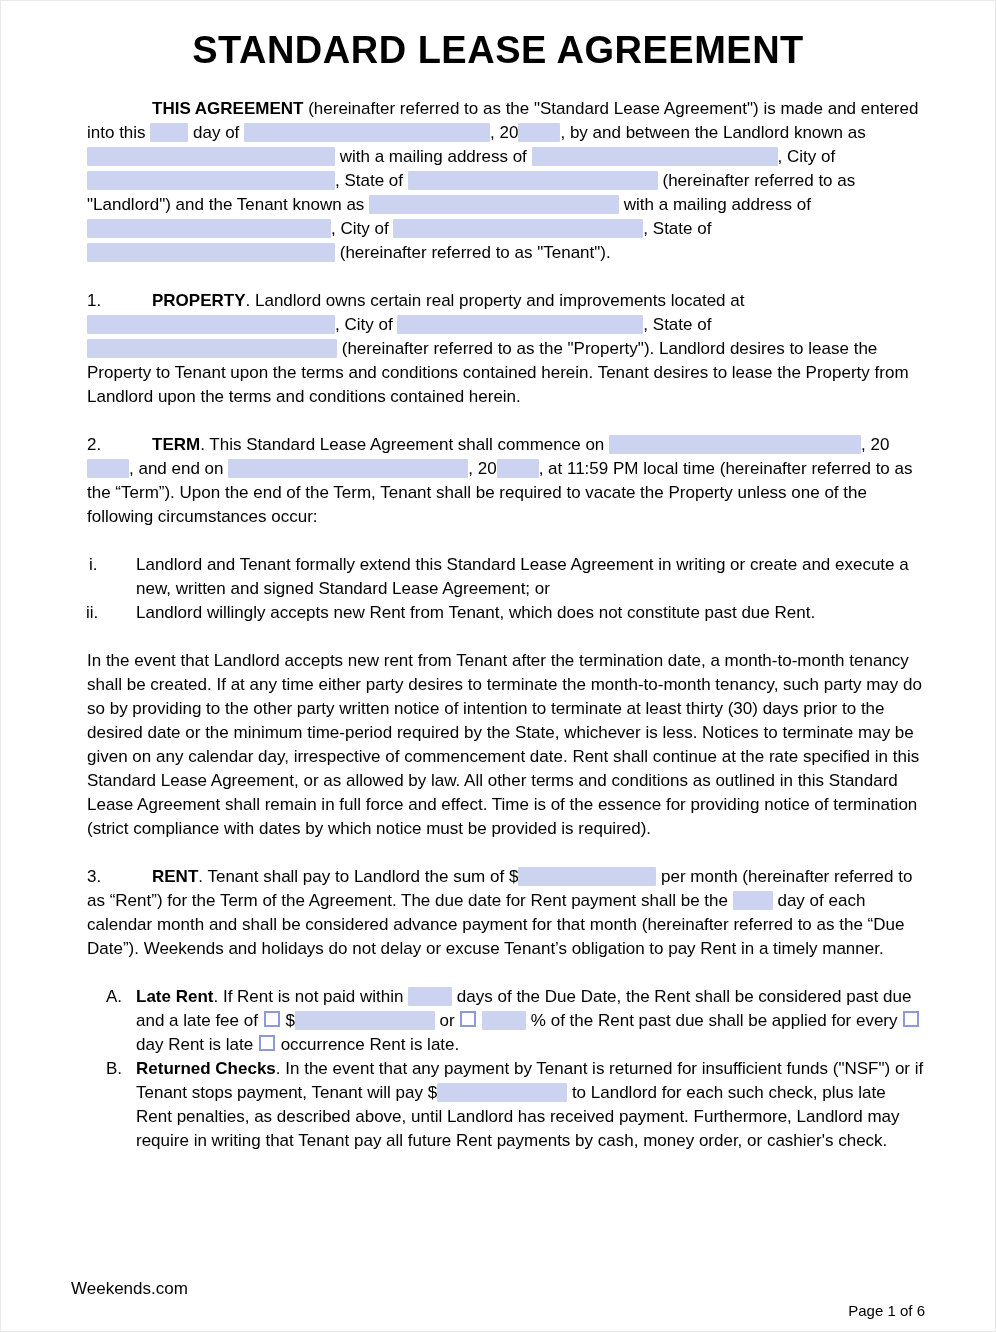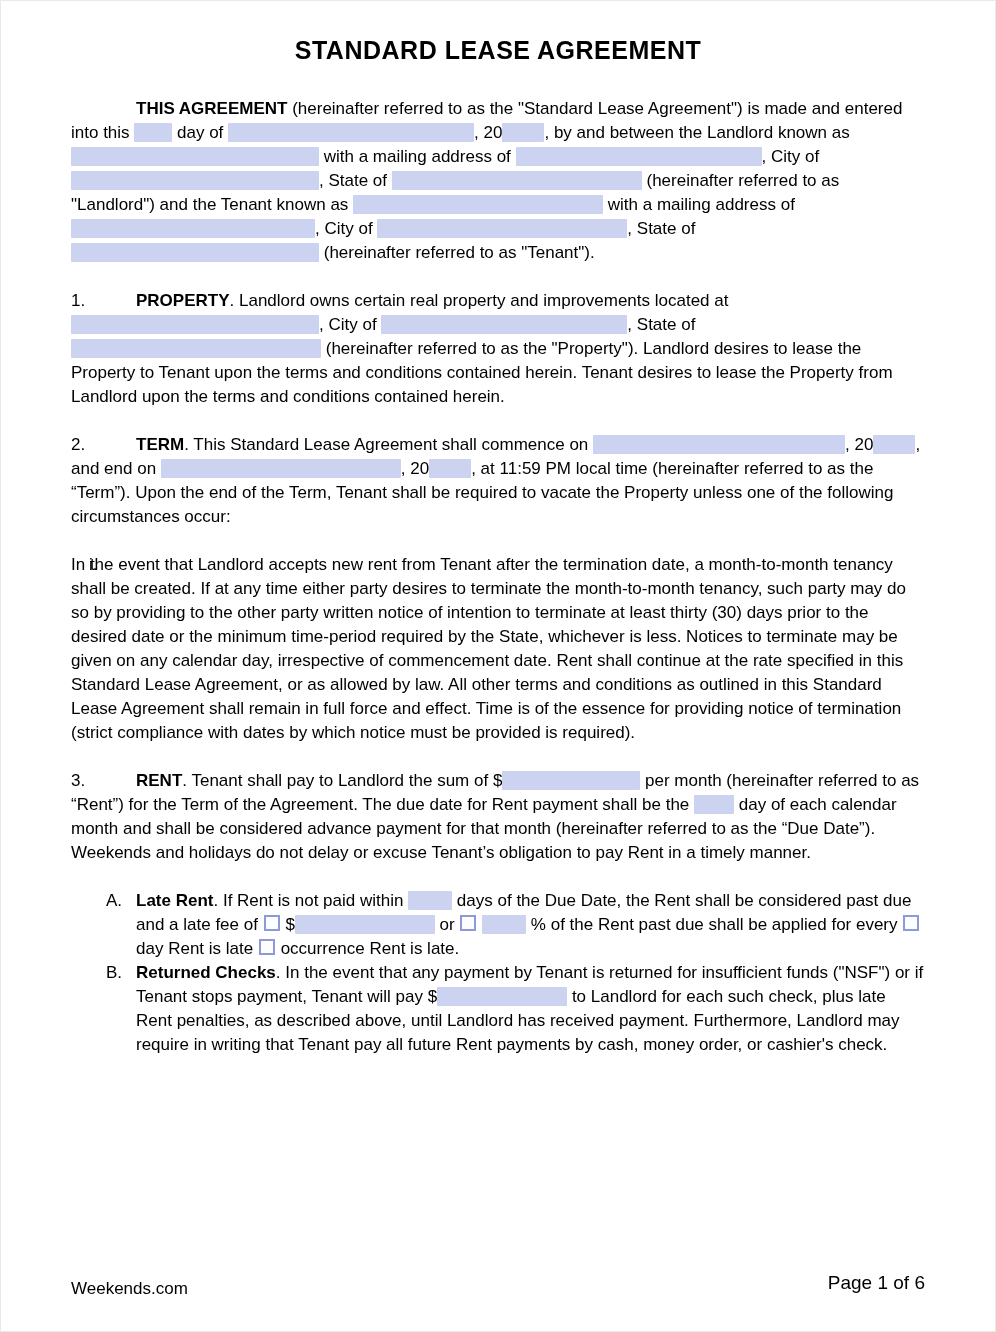--- a/index.html
+++ b/index.html
@@ -9,29 +9,29 @@
     position: relative;
     background: #ffffff;
     border: 1px solid #e9e9e9;
     padding: 26px 70px 0 70px;
     font-family: "Liberation Sans", sans-serif;
     font-size: 17px;
     line-height: 24px;
     color: #000;
   }
   .doc-title {
-    font-size: 25px;
+    font-size: 38px;
     line-height: 34px;
     font-weight: bold;
     text-align: center;
     margin: 6px 0 30px 0;
     letter-spacing: 0.5px;
   }
   .block { text-align: left; }
-  .block.p { margin: 0 0 24px 0; }
+  .block.p { margin: 0 0 24px 16px; }
   .block.li { margin: 0; padding-left: 65px; position: relative; }
   .block.li-end { margin: 0 0 24px 0; padding-left: 65px; position: relative; }
   .marker { position: absolute; top: 0; }
   .tab { display: inline-block; height: 1px; }
   .num { display: inline-block; }
   .field {
     display: inline-block;
     height: 19px;
     background: var(--field-bg, #ccd3f0);
     vertical-align: -4px;
@@ -46,34 +46,35 @@
     margin: 0 1px;
     box-sizing: content-box;
   }
   .ul { }
   strong { font-weight: bold; }
   .footer-left {
     position: absolute; left: 70px; bottom: 30px;
     font-size: 17px;
   }
   .footer-right {
-    position: absolute; right: 70px; bottom: 36px;
-    font-size: 19px;
+    position: absolute; right: 70px; bottom: 8px;
+    font-size: 15px;
   }
 </style>
 </head>
 <body>
 
 <div class="page">
   <h1 class="doc-title">STANDARD LEASE AGREEMENT</h1>
   <div>
       <div class="block p"><span class="tab" style="width: 65px;"></span><strong>THIS AGREEMENT</strong><span> (hereinafter referred to as the "Standard Lease Agreement") is made and entered into this </span><span class="field" style="width: 38px;"></span><span> day of </span><span class="field" style="width: 246px;"></span><span>, 20</span><span class="field" style="width: 42px;"></span><span>, by and between the Landlord known as </span><span class="field" style="width: 248px;"></span><span> with a mailing address of </span><span class="field" style="width: 246px;"></span><span>, City of </span><span class="field" style="width: 248px;"></span><span>, State of </span><span class="field" style="width: 250px;"></span><span> (hereinafter referred to as "Landlord") and the Tenant known as </span><span class="field" style="width: 250px;"></span><span> with a mailing address of </span><span class="field" style="width: 244px;"></span><span>, City of </span><span class="field" style="width: 250px;"></span><span>, State of </span><span class="field" style="width: 248px;"></span><span> (hereinafter referred to as "Tenant").</span></div>
       <div class="block p"><span class="num" style="width: 65px;">1.</span><strong>PROPERTY</strong><span>. Landlord owns certain real property and improvements located at </span><span class="field" style="width: 248px;"></span><span>, City of </span><span class="field" style="width: 246px;"></span><span>, State of </span><span class="field" style="width: 250px;"></span><span> (hereinafter referred to as the "Property"). Landlord desires to lease the Property to Tenant upon the terms and conditions contained herein. Tenant desires to lease the Property from Landlord upon the terms and conditions contained herein.</span></div>
       <div class="block p"><span class="num" style="width: 65px;">2.</span><strong>TERM</strong><span>. This Standard Lease Agreement shall commence on </span><span class="field" style="width: 252px;"></span><span>, 20</span><span class="field" style="width: 42px;"></span><span>, and end on </span><span class="field" style="width: 240px;"></span><span>, 20</span><span class="field" style="width: 42px;"></span><span>, at 11:59 PM local time (hereinafter referred to as the “Term”). Upon the end of the Term, Tenant shall be required to vacate the Property unless one of the following circumstances occur:</span></div>
-      <div class="block li"><span class="marker" style="left: 18px;">i.</span></div>
+      <div class="block li"><span class="marker" style="left: 18px;">i.</span><span>Landlord and Tenant formally extend this Standard Lease Agreement in writing or create and execute a new, written and signed Standard Lease Agreement; or</span></div>
+      <div class="block li-end"><span class="marker" style="left: 15px;">ii.</span><span>Landlord willingly accepts new Rent from Tenant, which does not constitute past due Rent.</span></div>
       <div class="block p"><span>In the event that Landlord accepts new rent from Tenant after the termination date, a month-to-month tenancy shall be created. If at any time either party desires to terminate the month-to-month tenancy, such party may do so by providing to the other party written notice of intention to terminate at least thirty (30) days prior to the desired date or the minimum time-period required by the State, whichever is less. Notices to terminate may be given on any calendar day, irrespective of commencement date. Rent shall continue at the rate specified in this Standard Lease Agreement, or as allowed by law. All other terms and conditions as outlined in this Standard Lease Agreement shall remain in full force and effect. Time is of the essence for providing notice of termination (strict compliance with dates by which notice must be provided is required).</span></div>
       <div class="block p"><span class="num" style="width: 65px;">3.</span><strong>RENT</strong><span>. Tenant shall pay to Landlord the sum of $</span><span class="field" style="width: 138px;"></span><span> per month (hereinafter referred to as “Rent”) for the Term of the Agreement. The due date for Rent payment shall be the </span><span class="field" style="width: 40px;"></span><span> day of each calendar month and shall be considered advance payment for that month (hereinafter referred to as the “Due Date”). Weekends and holidays do not delay or excuse Tenant’s obligation to pay Rent in a timely manner.</span></div>
       <div class="block li"><span class="marker" style="left: 35px;">A.</span><strong>Late Rent</strong><span>. If Rent is not paid within </span><span class="field" style="width: 44px;"></span><span> days of the Due Date, the Rent shall be considered past due and a late fee of </span><span class="checkbox"></span><span> $</span><span class="field" style="width: 140px;"></span><span> or </span><span class="checkbox"></span><span> </span><span class="field" style="width: 44px;"></span><span> % of the Rent past due shall be applied for every </span><span class="checkbox"></span><span> </span><span class="ul">day</span><span> Rent is late </span><span class="checkbox"></span><span> </span><span class="ul">occurrence</span><span> Rent is late.</span></div>
       <div class="block li"><span class="marker" style="left: 35px;">B.</span><strong>Returned Checks</strong><span>. In the event that any payment by Tenant is returned for insufficient funds ("NSF") or if Tenant stops payment, Tenant will pay $</span><span class="field" style="width: 130px;"></span><span> to Landlord for each such check, plus late Rent penalties, as described above, until Landlord has received payment. Furthermore, Landlord may require in writing that Tenant pay all future Rent payments by cash, money order, or cashier's check.</span></div>
     </div>
   <div class="footer-left">Weekends.com</div>
   <div class="footer-right">Page 1 of 6</div>
 </div>
 
 </body></html>

